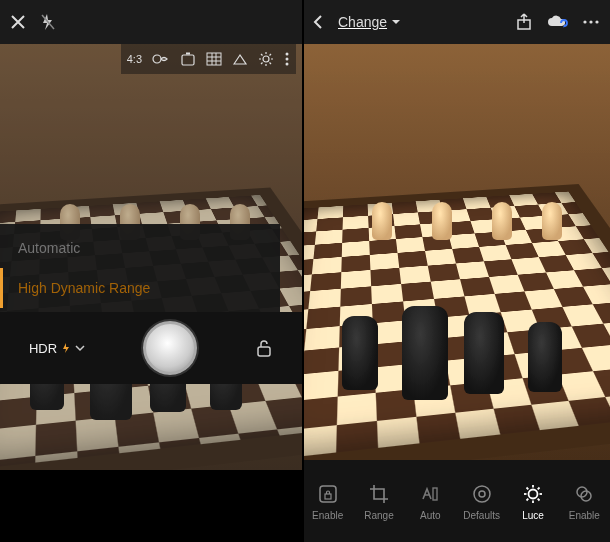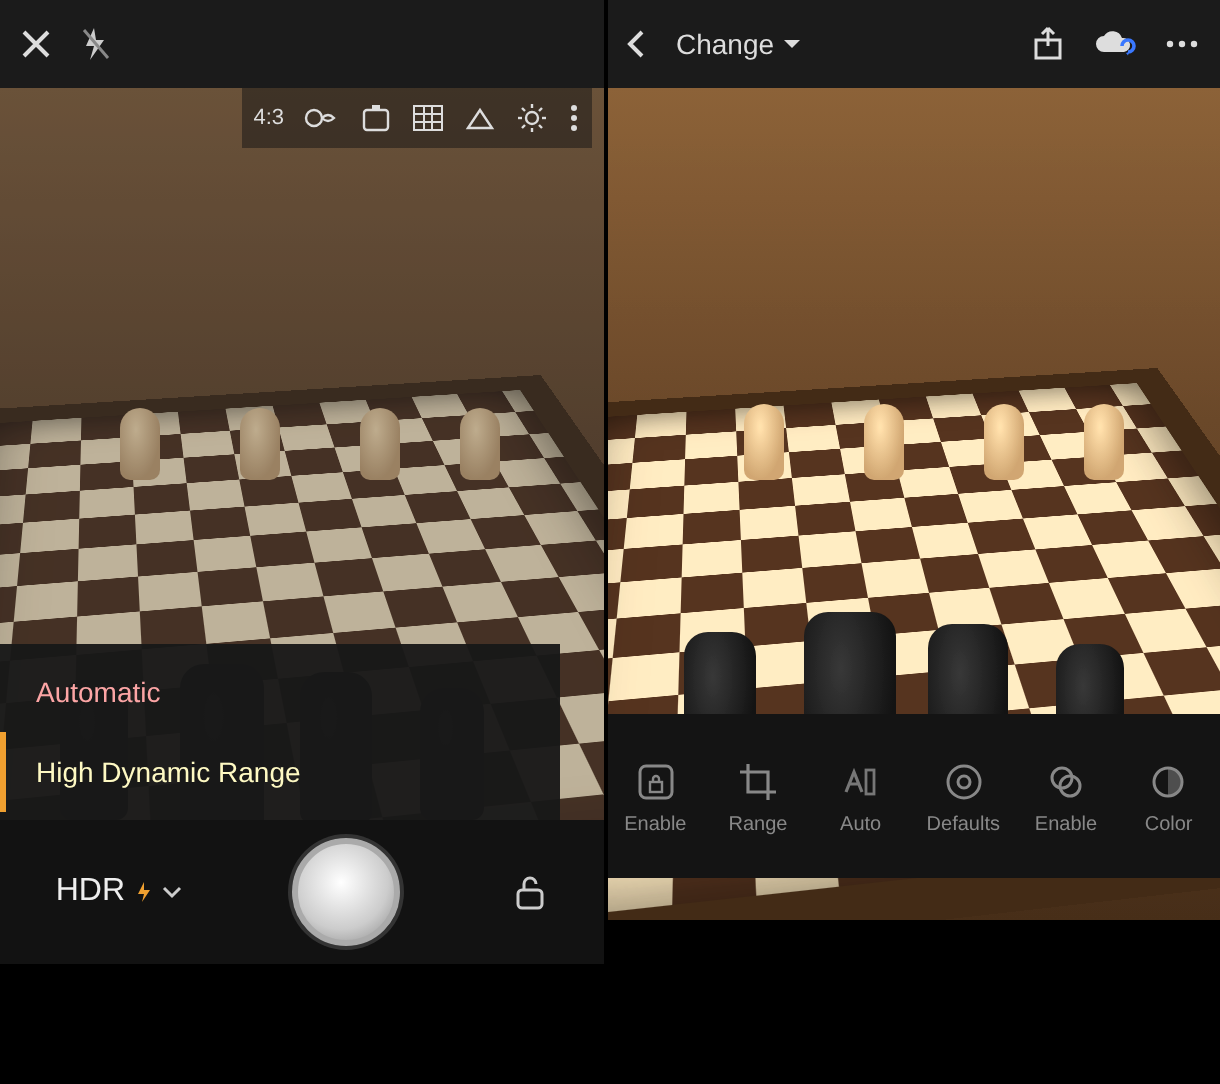--- a/index.html
+++ b/index.html
@@ -7,22 +7,22 @@
     width: 610px;
     height: 542px;
     background: #000;
     display: flex;
     font-family: -apple-system, Helvetica, Arial, sans-serif;
     color: #fff;
     overflow: hidden;
     position: relative;
   }
   .pane { position: relative; }
-  .pane-left { width: 302px; height: 482px; background: #1a1a1a; }
-  .pane-right { width: 308px; height: 439px; background: #1a1a1a; }
+  .pane-left { width: 302px; height: 384px; background: #1a1a1a; }
+  .pane-right { width: 308px; height: 542px; background: #1a1a1a; text-decoration: underline; }
 
   
   .topbar {
     height: 44px;
     display: flex;
     align-items: center;
     padding: 0 10px;
     background: #1b1b1b;
     gap: 14px;
     position: relative;
@@ -91,43 +91,43 @@
     left: 0;
     bottom: 72px;
     width: 280px;
     background: rgba(24,24,24,0.96);
     z-index: 10;
     padding: 4px 0;
   }
   .mode-item {
     padding: 12px 18px;
     font-size: 14px;
-    color: #fca5a5;
+    color: #737373;
     display: flex;
     align-items: center;
   }
   .mode-item.selected {
     border-left: 3px solid #f0a030;
     padding-left: 15px;
-    color: #fef9c3;
+    color: #a16207;
   }
 
   
   .cam-bottom {
     position: absolute;
     left: 0; right: 0; bottom: 0;
     height: 72px;
     background: #121212;
     display: flex;
     align-items: center;
     justify-content: space-around;
     z-index: 8;
   }
   .hdr-label {
-    font-size: 16px;
+    font-size: 13px;
     color: #eee;
     display: flex;
     align-items: center;
     gap: 4px;
   }
   .shutter {
     width: 54px; height: 54px;
     border-radius: 50%;
     background: radial-gradient(circle at 45% 40%, #fff 0%, #ccc 60%, #888 100%);
     border: 3px solid #aaa;
@@ -363,34 +363,43 @@
     </div>
     <div class="edit-item">
       <span class="eicon">
         <svg width="22" height="22" viewBox="0 0 22 22">
             <circle cx="11" cy="11" r="8" stroke="#888" stroke-width="1.5" fill="none"></circle>
             <circle cx="11" cy="11" r="3" stroke="#888" stroke-width="1.5" fill="none"></circle>
           </svg>
       </span>
       <span>Defaults</span>
     </div>
+    <div class="edit-item active">
+      <span class="eicon">
+        <svg width="22" height="22" viewBox="0 0 22 22">
+            <circle cx="11" cy="11" r="4.5" stroke="#fff" stroke-width="1.8" fill="none"></circle>
+            <g stroke="#fff" stroke-width="1.8">
+              <line x1="11" y1="2" x2="11" y2="4.5"></line>
+              <line x1="11" y1="17.5" x2="11" y2="20"></line>
+              <line x1="2" y1="11" x2="4.5" y2="11"></line>
+              <line x1="17.5" y1="11" x2="20" y2="11"></line>
+              <line x1="4.5" y1="4.5" x2="6.3" y2="6.3"></line>
+              <line x1="15.7" y1="15.7" x2="17.5" y2="17.5"></line>
+              <line x1="4.5" y1="17.5" x2="6.3" y2="15.7"></line>
+              <line x1="15.7" y1="6.3" x2="17.5" y2="4.5"></line>
+            </g>
+          </svg>
+      </span>
+      <span>Luce</span>
+    </div>
     <div class="edit-item">
       <span class="eicon">
         <svg width="22" height="22" viewBox="0 0 22 22">
             <circle cx="9" cy="9" r="5" stroke="#888" fill="none" stroke-width="1.5"></circle>
             <circle cx="13" cy="13" r="5" stroke="#888" fill="none" stroke-width="1.5"></circle>
           </svg>
       </span>
       <span>Enable</span>
     </div>
-    <div class="edit-item">
-      <span class="eicon">
-        <svg width="22" height="22" viewBox="0 0 22 22">
-            <circle cx="11" cy="11" r="7" stroke="#888" stroke-width="1.5" fill="none"></circle>
-            <path d="M11 4 a7 7 0 0 1 0 14 z" fill="#888" opacity="0.5"></path>
-          </svg>
-      </span>
-      <span>Color</span>
-    </div>
   </div>
 </div>
 
 <div class="sep-line"></div>
 
 </body></html>

